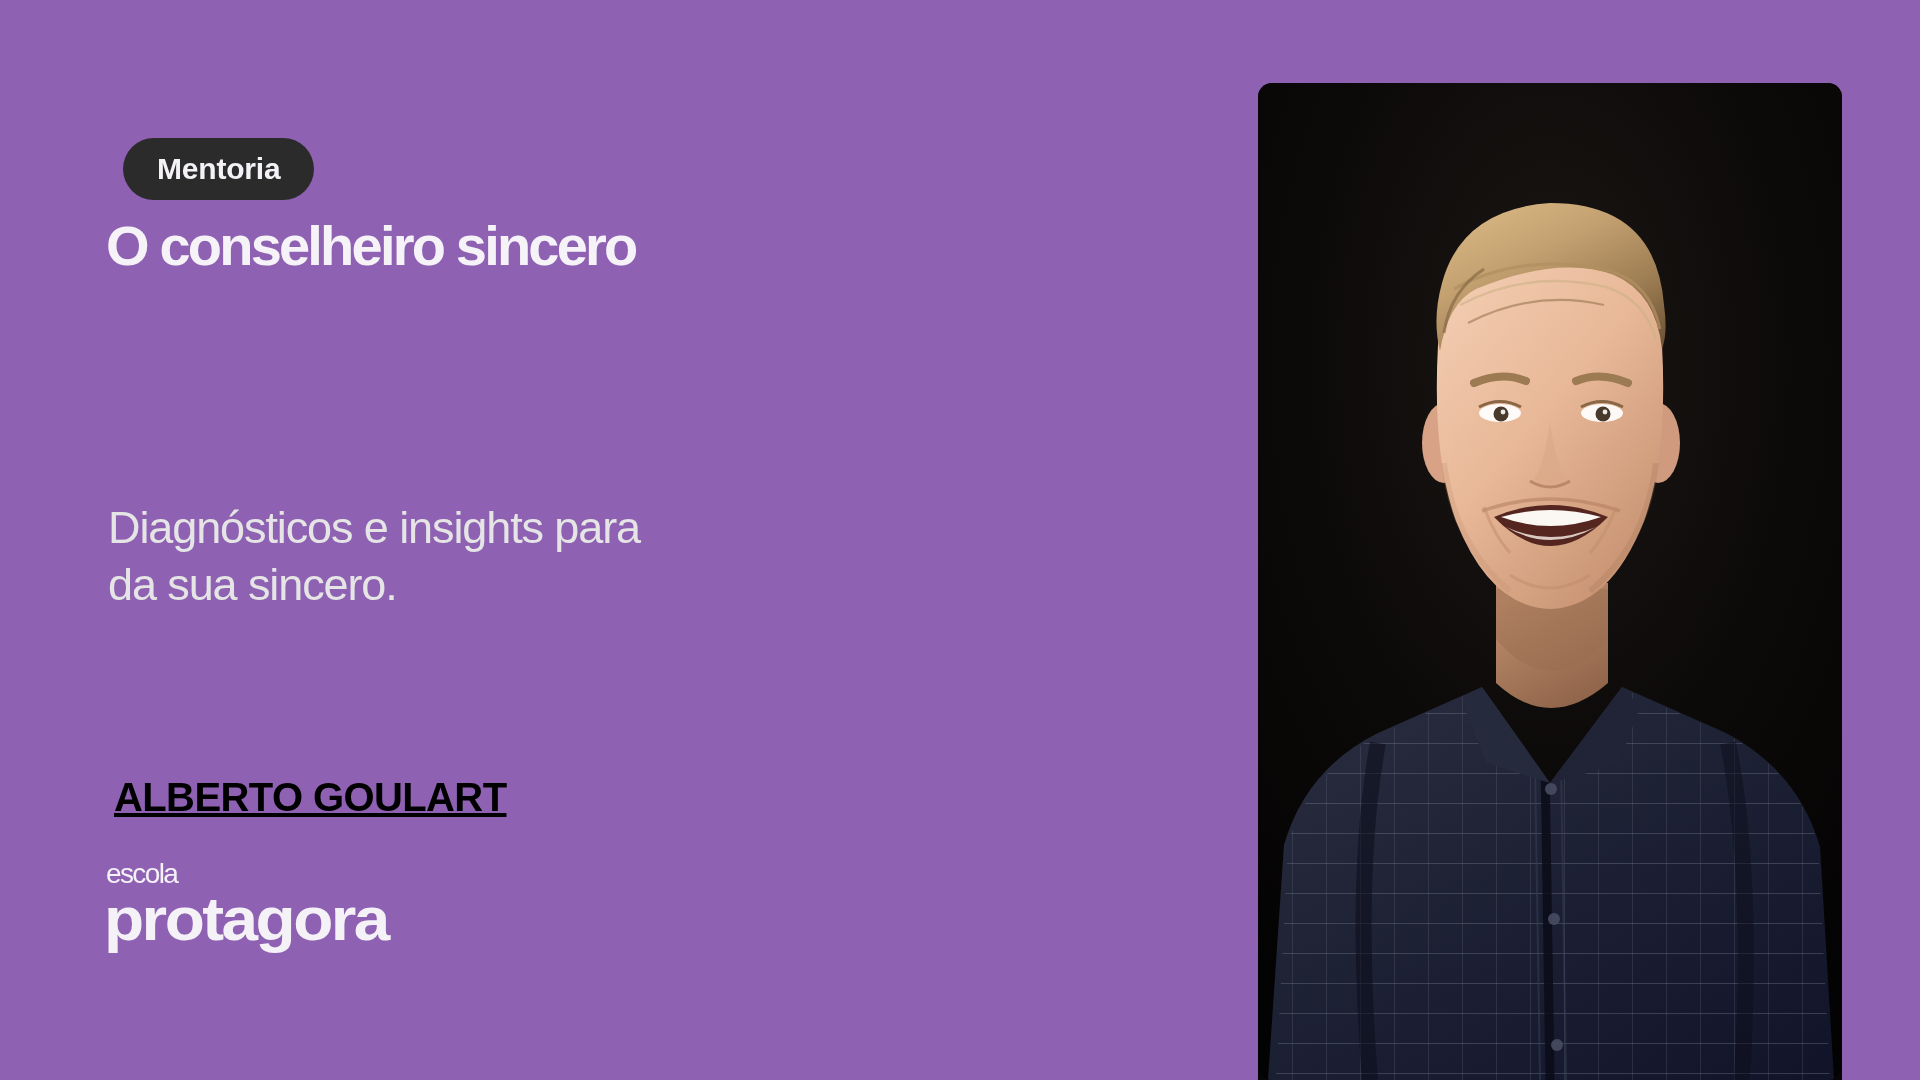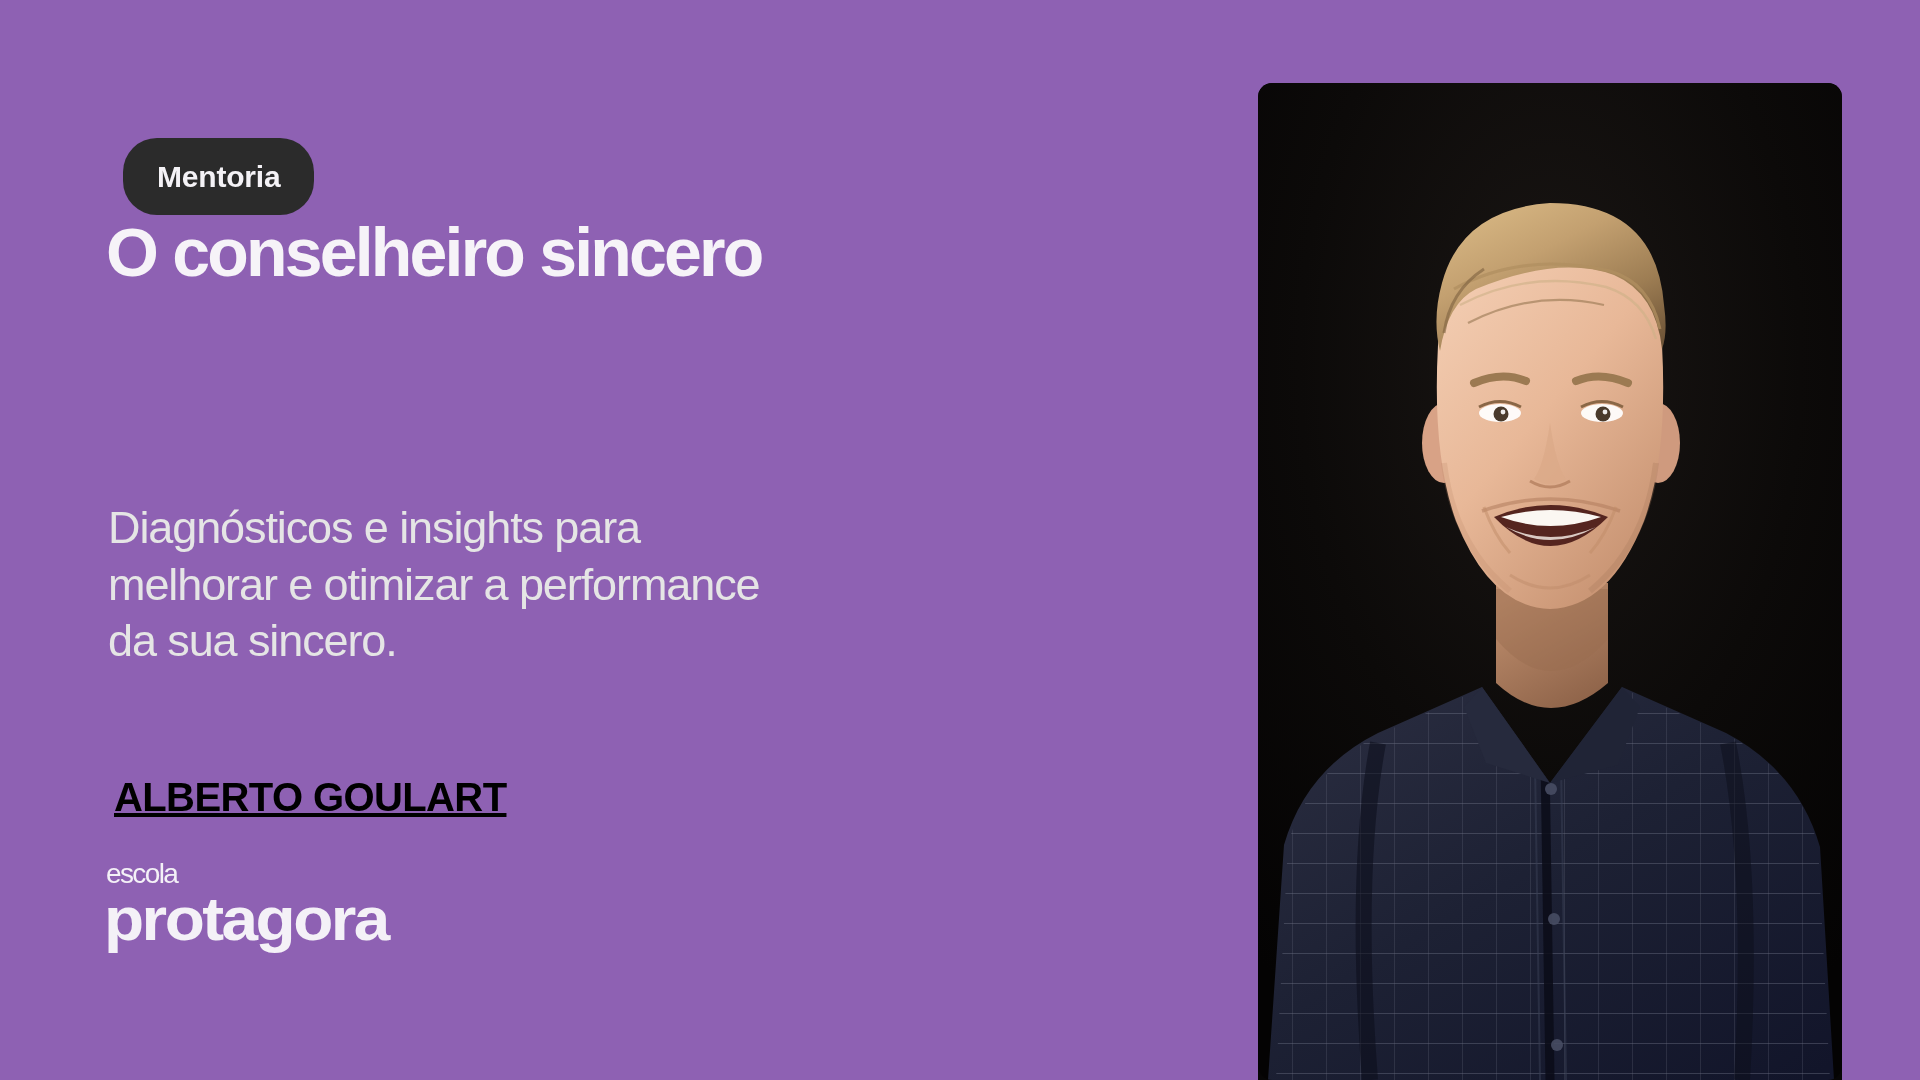--- a/index.html
+++ b/index.html
@@ -19,39 +19,39 @@
   
   #left-content {
     position:absolute;
     left:0; top:0;
     width:1180px; height:1080px;
   }
 
   #badge {
     position:absolute;
     left:123px; top:138px;
-    height:77px;
+    height:62px;
     padding:4px 34px;
     display:flex;
     align-items:center;
     justify-content:center;
     background:#2b2b2b;
     border-radius:34px;
     color:#f4f2f6;
     font-size:30px;
     font-weight:bold;
     letter-spacing:-0.2px;
   }
 
   #page-title {
     position:absolute;
     left:106px; top:216px;
     width:1000px;
     color:#f6f3f8;
-    font-size:68px;
+    font-size:56px;
     font-weight:bold;
     letter-spacing:-2.8px;
     line-height:1.06;
     white-space:nowrap;
   }
 
   #subtitle {
     position:absolute;
     left:108px; top:500px;
     width:900px;
@@ -120,21 +120,20 @@
   <div id="left-content">
 
     <div id="badge">
       <span>Mentoria</span>
     </div>
 
     <h1 id="page-title">O conselheiro sincero</h1>
 
     <div id="subtitle">
       <span class="line">Diagnósticos e insights para</span>
-      <span class="line">melhorar e otimizar a performance</span>
       <span class="line">da sua sincero.</span>
     </div>
 
     <div id="presenter-name">ALBERTO GOULART</div>
 
     <div id="brand-logo">
       <div class="logo-escola">escola</div>
       <div class="logo-protagora">protagora</div>
     </div>
 

